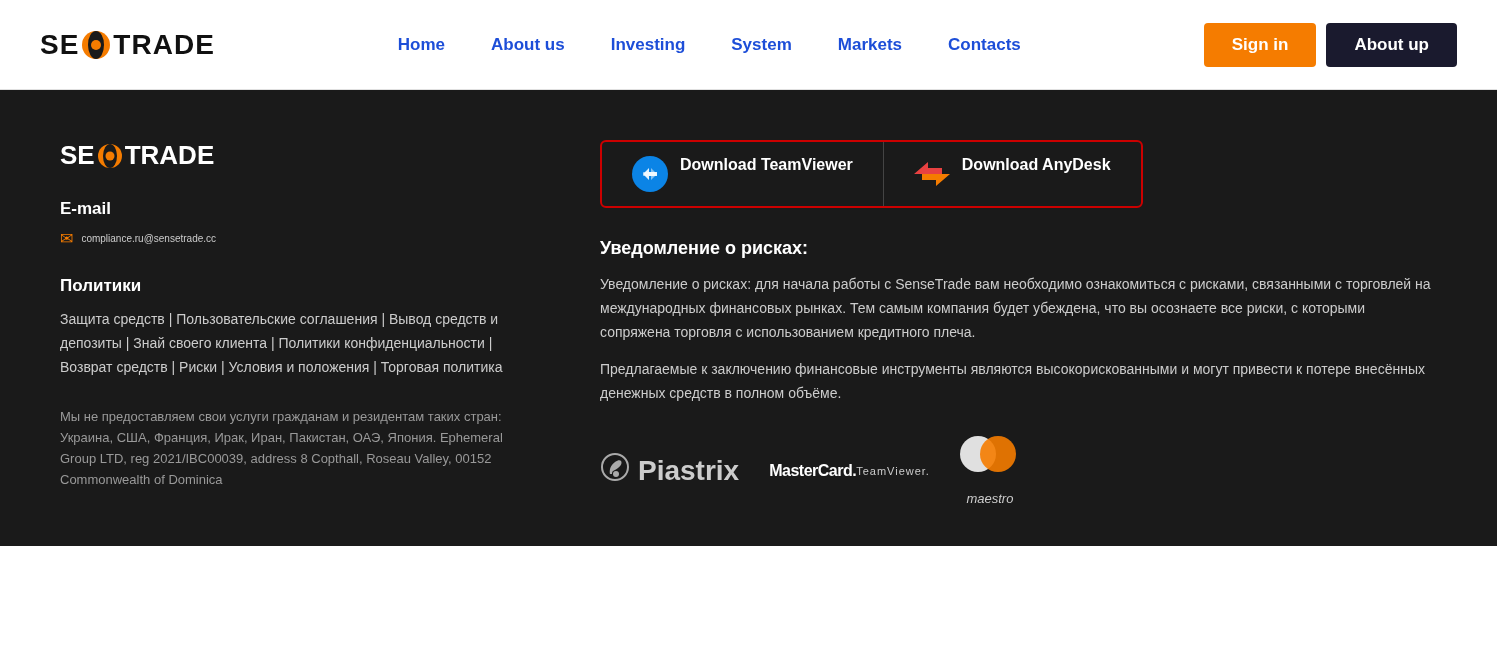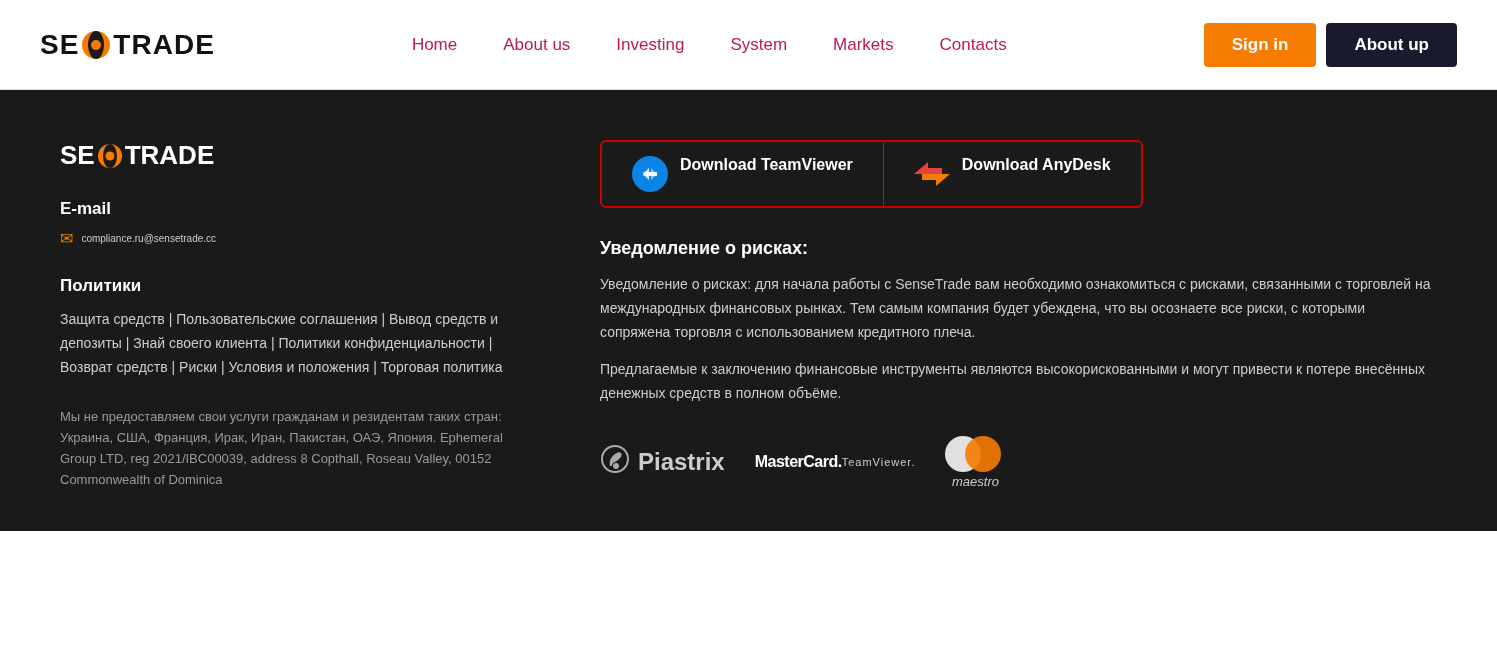--- a/index.html
+++ b/index.html
@@ -37,24 +37,24 @@
     }
     .logo-icon svg { width: 32px; height: 32px; }
 
     nav {
       display: flex;
       align-items: center;
       gap: 10px;
     }
     nav a {
       text-decoration: none;
-      color: #be185d;
+      color: #1d4ed8;
       font-size: 17px;
       padding: 8px 18px;
-      font-weight: 400;
+      font-weight: 700;
     }
 
     .header-buttons {
       display: flex;
       gap: 10px;
     }
     .btn-signin {
       background: #f57c00;
       color: #fff;
       border: none;
@@ -214,21 +214,21 @@
       align-items: center;
       gap: 30px;
       margin-top: 30px;
     }
 
     .piastrix-logo {
       display: flex;
       align-items: center;
       gap: 8px;
       color: #ccc;
-      font-size: 24px;
+      font-size: 28px;
       font-weight: 600;
     }
     .piastrix-icon {
       color: #ccc;
       font-size: 28px;
     }
 
     .mastercard-logo {
       display: flex;
       flex-direction: row;
@@ -244,21 +244,21 @@
     .mastercard-sub {
       font-size: 11px;
       color: #ccc;
       letter-spacing: 1px;
     }
 
     .maestro-logo {
       display: flex;
       flex-direction: column;
       align-items: center;
-      gap: 0;
+      gap: 17px;
     }
     .maestro-circles {
       display: flex;
       position: relative;
       width: 60px;
       height: 38px;
     }
     .circle-left {
       width: 36px;
       height: 36px;

